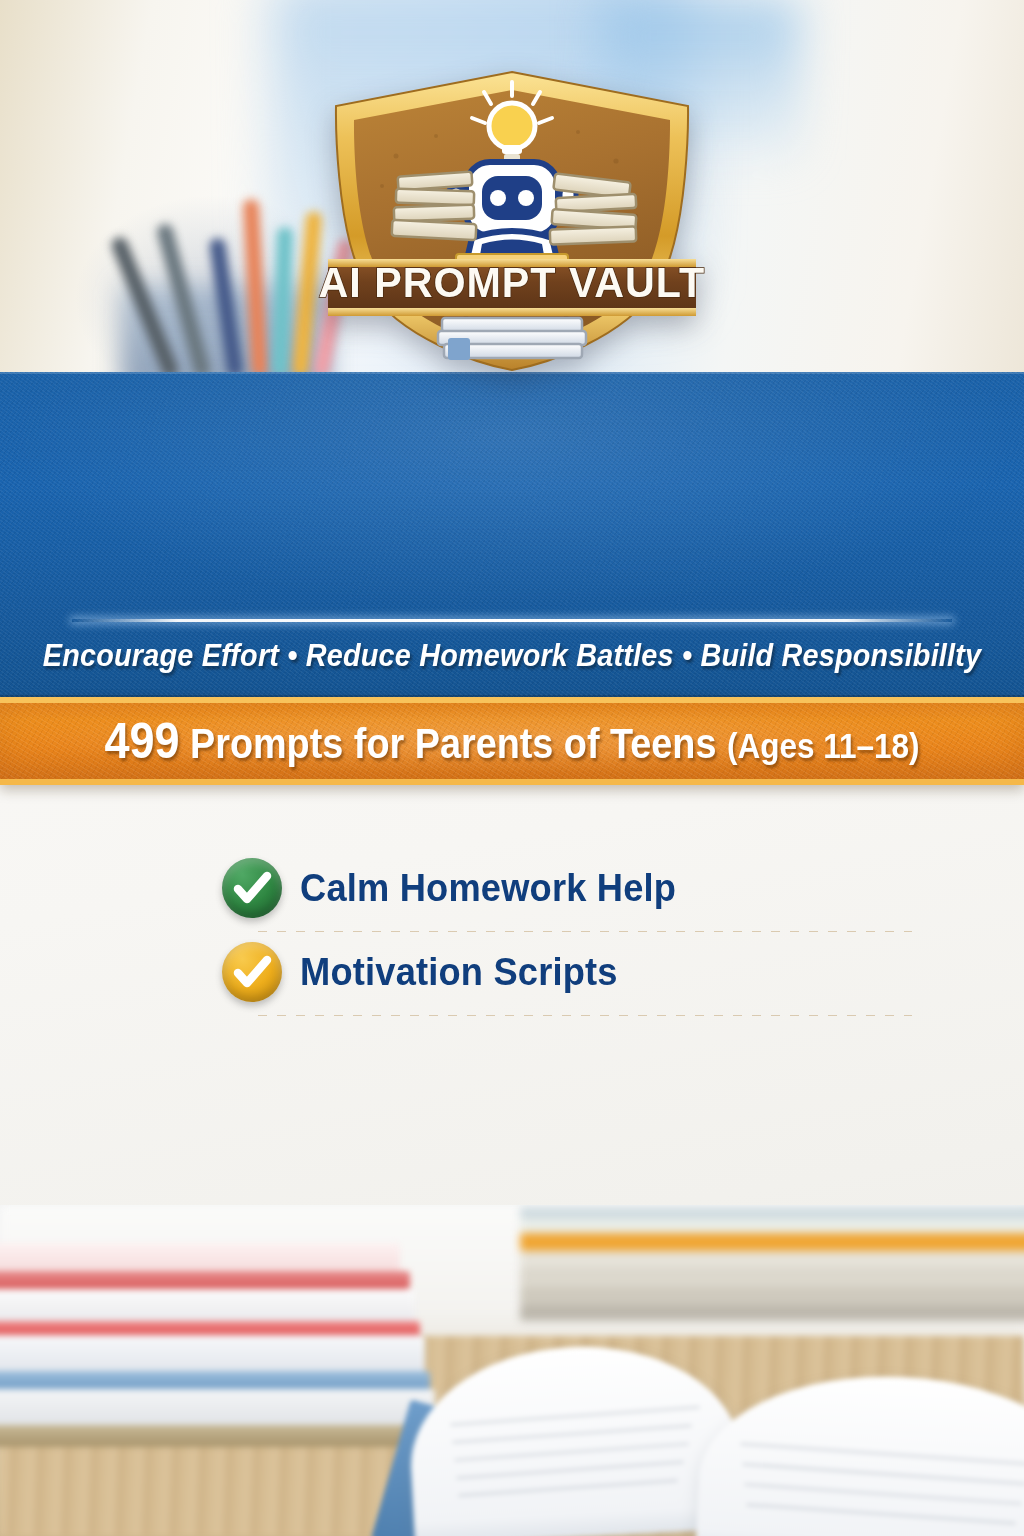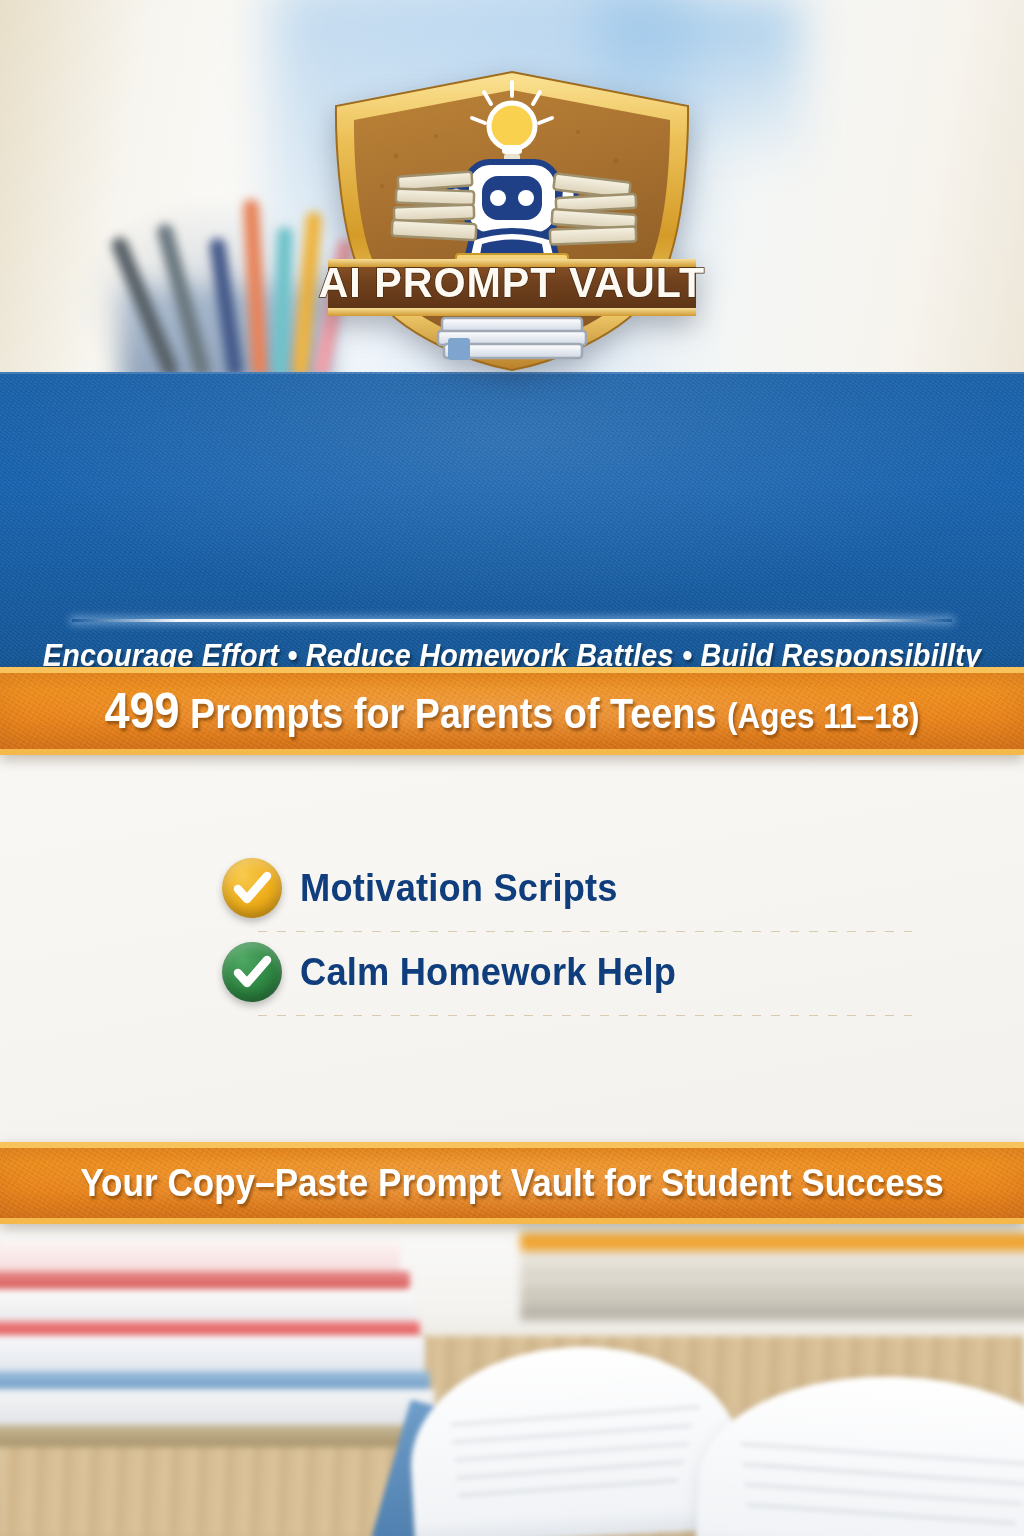--- a/index.html
+++ b/index.html
@@ -249,21 +249,21 @@
   }
   .obanner::after {
     content:"";
     position:absolute; inset:0;
     opacity:.13;
     background-image:
       repeating-linear-gradient(31deg, rgba(255,255,255,.55) 0 1px, rgba(255,255,255,0) 1px 4px),
       repeating-linear-gradient(121deg, rgba(90,40,0,.6) 0 1px, rgba(0,0,0,0) 1px 5px);
     pointer-events:none;
   }
-  #banner-count { top: 667px; height: 76px; }
+  #banner-count { top: 697px; height: 76px; }
   #banner-foot  { top: 1142px; height: 70px; }
   .obanner .otext {
     position: relative;
     text-align: center;
     color: #ffffff;
     font-weight: bold;
     transform: scaleX(.90);
     text-shadow: 2px 3px 3px rgba(90,45,0,.52);
     white-space: nowrap;
     z-index: 2;
@@ -512,39 +512,36 @@
     <div class="tagline">Encourage Effort • Reduce Homework Battles • Build Responsibillty</div>
   </div>
 
   <div class="obanner" id="banner-count">
     <div class="otext"><span class="cnt-num">499</span><span> Prompts for Parents of Teens </span><span class="cnt-ages">(Ages 11–18)</span></div>
   </div>
 
   <div class="features">
 
     <div class="feature">
+      <div class="check" style="background:radial-gradient(circle at 34% 28%, #4fa864, #2f8742 52%, #1e5e2e 100%);">
+        <svg width="60" height="60" viewBox="0 0 60 60">
+            <path d="M16 31 L25 41 L45 18" fill="none" stroke="#ffffff" stroke-width="8.5" stroke-linecap="round" stroke-linejoin="round"></path>
+          </svg>
+      </div>
+      <div class="feat-label">Calm Homework Help</div>
+      <div class="dash"></div>
+    </div>
+
+    <div class="feature">
       <div class="check" style="background:radial-gradient(circle at 34% 28%, #f8ca4d, #eeae1c 52%, #c98c0c 100%);">
         <svg width="60" height="60" viewBox="0 0 60 60">
             <path d="M16 31 L25 41 L45 18" fill="none" stroke="#ffffff" stroke-width="8.5" stroke-linecap="round" stroke-linejoin="round"></path>
           </svg>
       </div>
       <div class="feat-label">Motivation Scripts</div>
       <div class="dash"></div>
     </div>
 
-    <div class="feature">
-      <div class="check" style="background:radial-gradient(circle at 34% 28%, #4fa864, #2f8742 52%, #1e5e2e 100%);">
-        <svg width="60" height="60" viewBox="0 0 60 60">
-            <path d="M16 31 L25 41 L45 18" fill="none" stroke="#ffffff" stroke-width="8.5" stroke-linecap="round" stroke-linejoin="round"></path>
-          </svg>
-      </div>
-      <div class="feat-label">Calm Homework Help</div>
-      <div class="dash"></div>
-    </div>
-
-
-  </div>
-
-  <div class="obanner" id="banner-foot">
-    <div class="otext">Your Copy–Paste Prompt Vault for Student Success</div>
-  </div>
+
+  </div>
+
 
 </div>
 
 </body></html>

